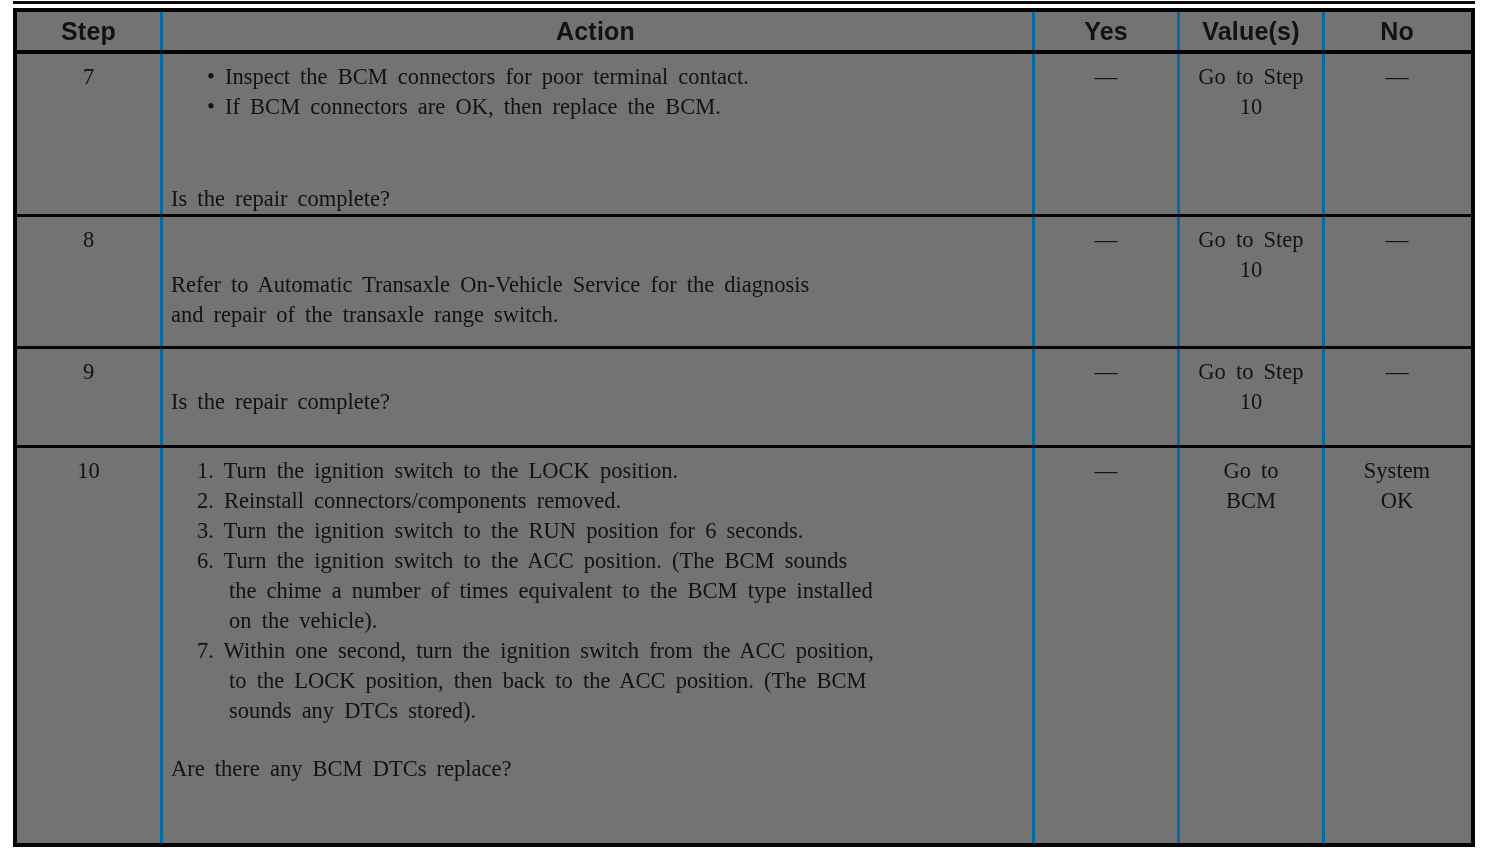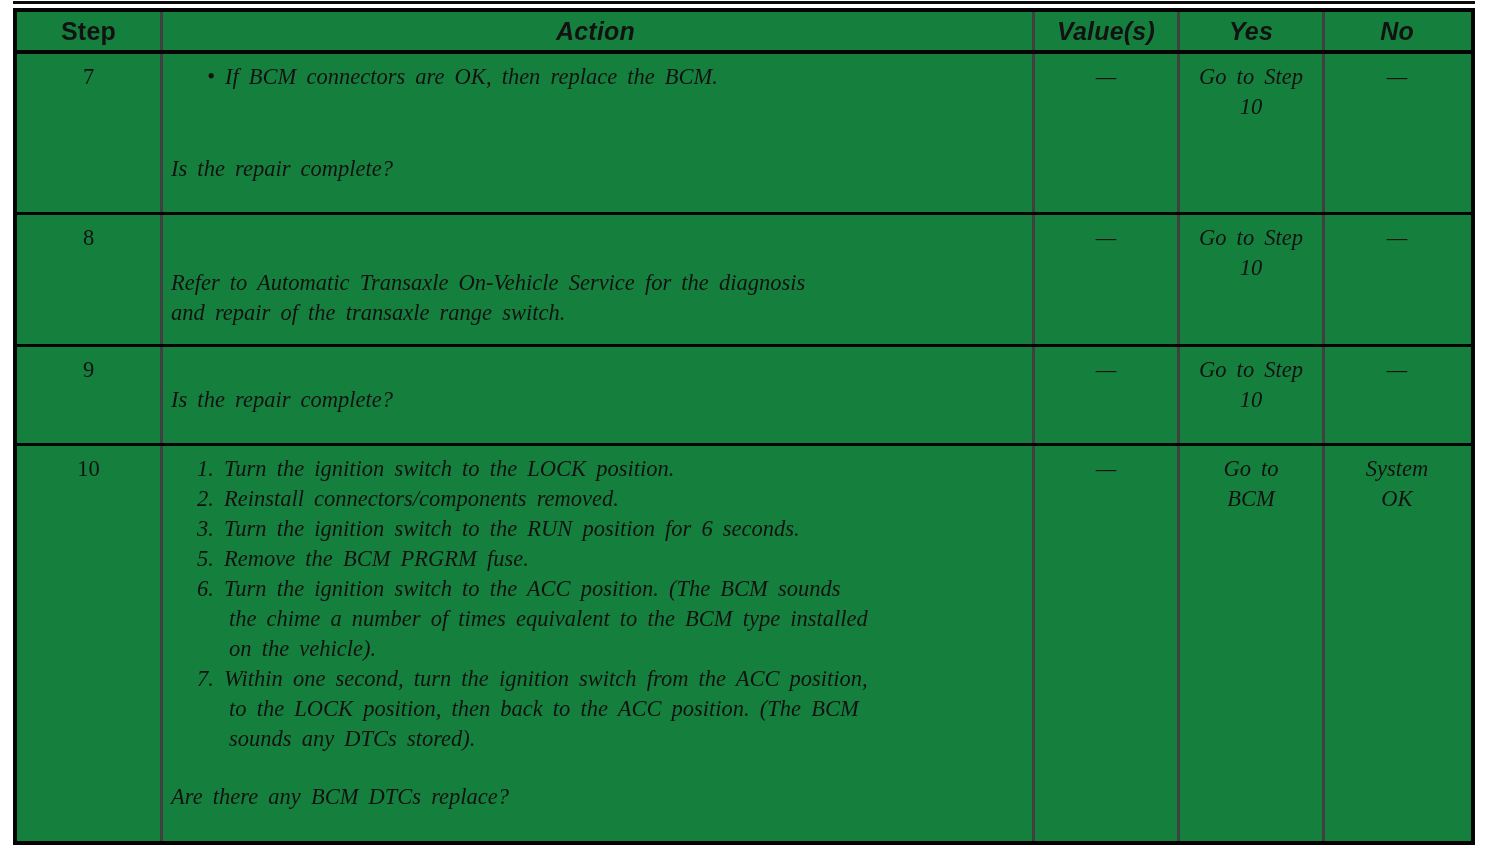--- a/index.html
+++ b/index.html
@@ -16,31 +16,31 @@
   .top-rule {
     margin: 1px 0 4px 13px;
     width: 1462px; height: 3px;
     background: #0b0b0b;
   }
 
   .tbl {
     margin-left: 13px;
     width: 1462px;
     border: 4px solid #050505;
-    background: #15803d;
+    background: #737373;
   }
   .row { display: flex; align-items: stretch; }
   .row.header-row { border-bottom: 4px solid #050505; }
   .row.body-row + .row.body-row { border-top: 3px solid #050505; }
 
   .cell {
     padding-top: 8px;
     vertical-align: top;
   }
-  .cell + .cell { border-left: 3px solid #404040; font-style: italic; }
+  .cell + .cell { border-left: 3px solid #0369a1; }
 
   .c-step  { width: 143px; text-align: center; }
   .c-action{ width: 872px; padding-left: 8px; padding-right: 12px; }
   .c-values{ width: 145px; text-align: center; }
   .c-yes   { width: 145px; text-align: center; }
   .c-no    { width: 147px; text-align: center; }
 
   
   .header-row .cell {
     font-family: "Liberation Sans", "DejaVu Sans", sans-serif;
@@ -83,31 +83,32 @@
 <body>
 
 <div class="page">
   <div class="top-rule"></div>
 
   <div class="tbl">
 
     <div class="row header-row">
       <div class="cell c-step">Step</div>
       <div class="cell c-action">Action</div>
+      <div class="cell c-yes">Yes</div>
       <div class="cell c-values">Value(s)</div>
-      <div class="cell c-yes">Yes</div>
       <div class="cell c-no">No</div>
     </div>
 
     <div class="row body-row r7">
       <div class="cell c-step">
         <span class="step-num">7</span>
       </div>
       <div class="cell c-action">
         <div class="bullet-list">
+          <div class="bullet-item">• Inspect the BCM connectors for poor terminal contact.</div>
           <div class="bullet-item">• If BCM connectors are OK, then replace the BCM.</div>
         </div>
         <div class="question q-r7">Is the repair complete?</div>
       </div>
       <div class="cell c-values">
         <span class="dash">—</span>
       </div>
       <div class="cell c-yes">
         <div class="goto">Go to Step
 10</div>
@@ -158,21 +159,20 @@
 
     <div class="row body-row r10">
       <div class="cell c-step">
         <span class="step-num">10</span>
       </div>
       <div class="cell c-action">
         <div class="num-list">
           <div class="num-item">1. Turn the ignition switch to the LOCK position.</div>
           <div class="num-item">2. Reinstall connectors/components removed.</div>
           <div class="num-item">3. Turn the ignition switch to the RUN position for 6 seconds.</div>
-          <div class="num-item">5. Remove the BCM PRGRM fuse.</div>
           <div class="num-item">6. Turn the ignition switch to the ACC position. (The BCM sounds
 the chime a number of times equivalent to the BCM type installed
 on the vehicle).</div>
           <div class="num-item">7. Within one second, turn the ignition switch from the ACC position,
 to the LOCK position, then back to the ACC position. (The BCM
 sounds any DTCs stored).</div>
         </div>
         <div class="question q-r10">Are there any BCM DTCs replace?</div>
       </div>
       <div class="cell c-values">

